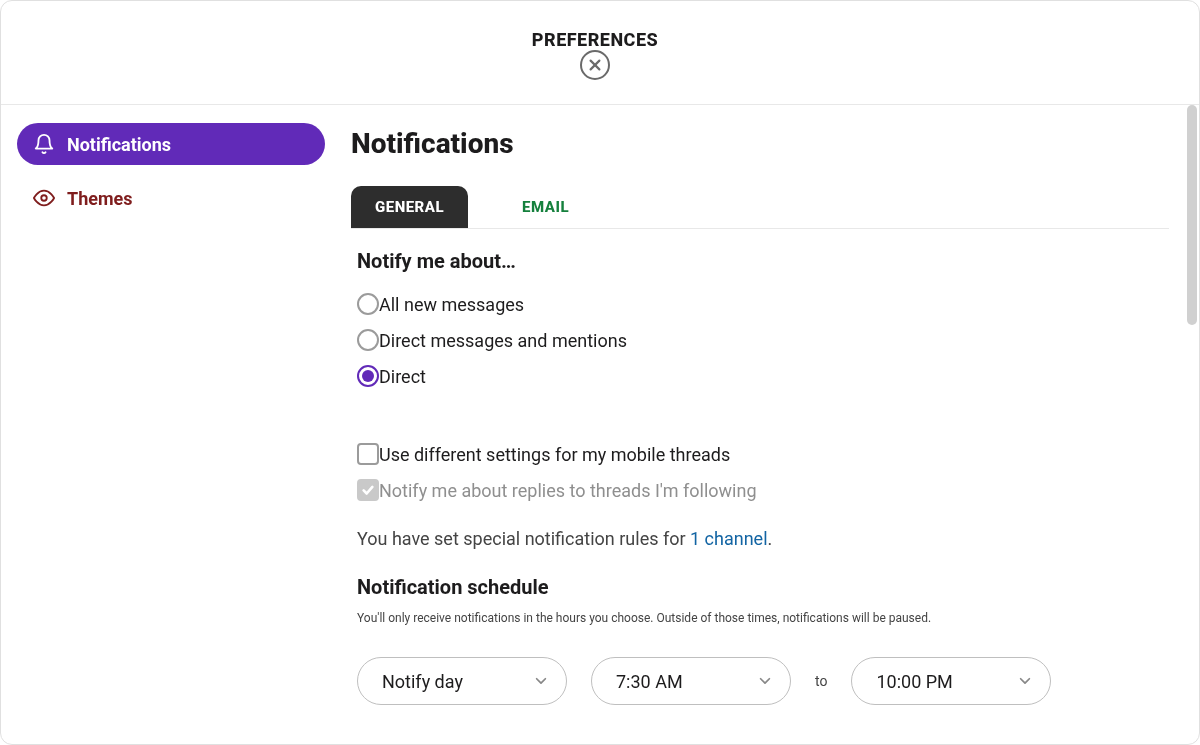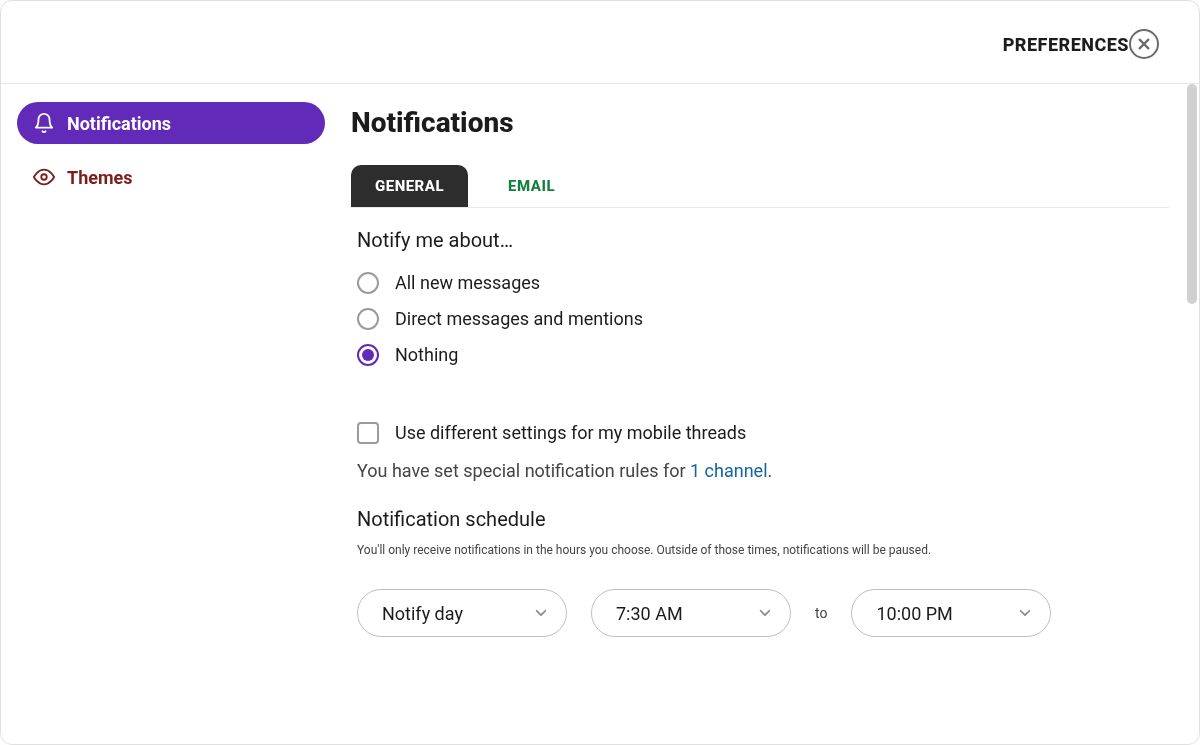--- a/index.html
+++ b/index.html
@@ -19,20 +19,21 @@
     display: flex;
     flex-direction: column;
     position: relative;
   }
   .modal-header {
     padding: 28px 40px 24px 30px;
     border-bottom: 1px solid #e8e8e8;
     display: flex;
     align-items: center;
     justify-content: flex-end;
+    flex-direction: column;
   }
   .modal-title {
     font-size: 18px;
     font-weight: 800;
     letter-spacing: 0.5px;
   }
   .close-btn {
     width: 30px;
     height: 30px;
     border-radius: 50%;
@@ -80,21 +81,21 @@
     overflow-y: auto;
     position: relative;
   }
   .page-title {
     font-size: 28px;
     font-weight: 800;
     margin-bottom: 26px;
   }
   .tabs {
     display: flex;
-    gap: 16px;
+    gap: 30px;
     border-bottom: 1px solid #e8e8e8;
     align-items: flex-end;
     text-align: right;
   }
   .tab {
     font-size: 15px;
     font-weight: 800;
     letter-spacing: 0.5px;
     padding: 12px 24px;
     cursor: pointer;
@@ -103,26 +104,26 @@
   }
   .tab.active {
     background: #2d2d2d;
     color: #fff;
   }
   .section {
     padding: 20px 6px 0 6px;
   }
   .section h3 {
     font-size: 20px;
-    font-weight: 400;
+    font-weight: 700;
     margin-bottom: 20px;
   }
   .radio-row, .check-row {
     display: flex;
-    gap: 16px;
+    align-items: center;
     margin-bottom: 14px;
     font-size: 18px;
   }
   .radio {
     width: 22px; height: 22px;
     border: 2px solid #9b9b9b;
     border-radius: 50%;
     display: flex; align-items: center; justify-content: center;
     cursor: pointer;
     flex-shrink: 0;
@@ -145,21 +146,21 @@
   .checkbox.disabled {
     background: #c9c9c9;
     border-color: #c9c9c9;
   }
   .checkbox.disabled svg { stroke: #fff; }
   .check-row.disabled { color: #8f8f8f; }
 
   .note {
     font-size: 18px;
     color: #444;
-    margin-top: 16px;
+    margin-top: 27px;
     margin-bottom: 6px;
   }
   .note a { color: #1264a3; text-decoration: none; cursor: pointer; }
 
   .subdesc {
     font-size: 12px;
     color: #444;
     line-height: 1.5;
     margin-bottom: 8px;
     max-width: 620px;
@@ -262,30 +263,38 @@
           <div class="radio-row">
             <span class="radio"></span>
             <span>All new messages</span>
           </div>
           <div class="radio-row">
             <span class="radio"></span>
             <span>Direct messages and mentions</span>
           </div>
           <div class="radio-row">
             <span class="radio checked"></span>
-            <span>Nothing</span>
+            <span>Direct</span>
           </div>
 
           <div class="spacer"></div>
 
           <div class="check-row">
             <span class="checkbox"></span>
             <span>Use different settings for my mobile threads</span>
           </div>
 
+          <div class="check-row disabled">
+            <span class="checkbox disabled">
+              <svg width="14" height="14" viewBox="0 0 16 16" fill="none" stroke="#fff" stroke-width="3" stroke-linecap="round" stroke-linejoin="round">
+                <polyline points="3,8.5 6.5,12 13,4.5"></polyline>
+              </svg>
+            </span>
+            <span>Notify me about replies to threads I'm following</span>
+          </div>
 
           <div class="note">
             <span>You have set special notification rules for </span><a>1 channel</a><span>.</span>
           </div>
         </div>
 
         <div class="section schedule">
           <h3>Notification schedule</h3>
           <div class="subdesc">You'll only receive notifications in the hours you choose. Outside of those times, notifications will be paused.</div>
         </div>

